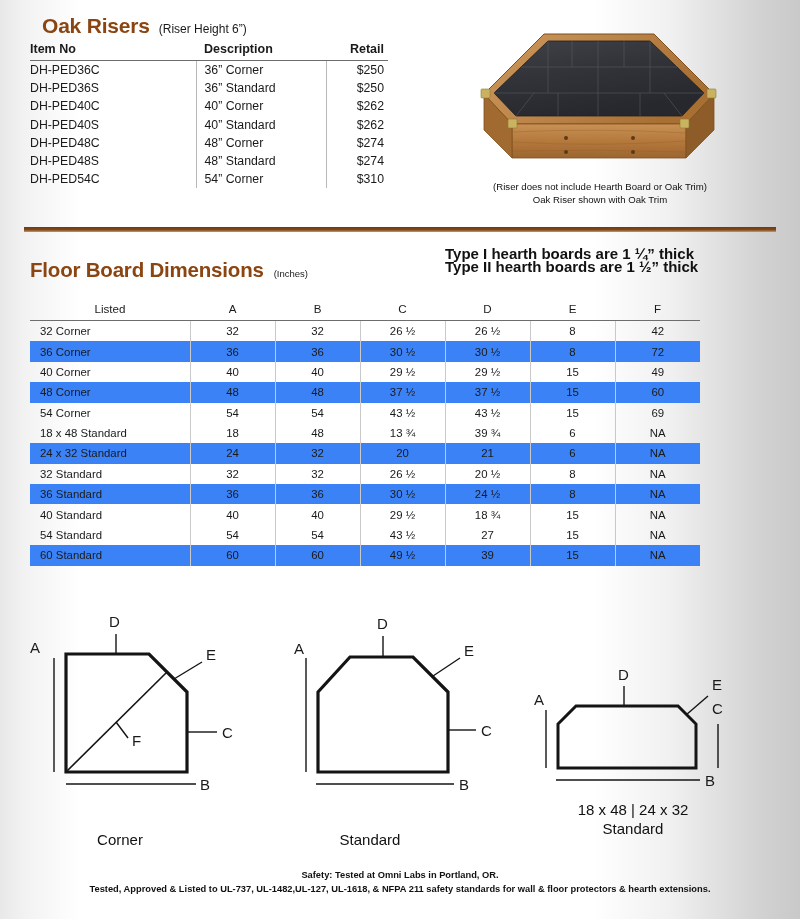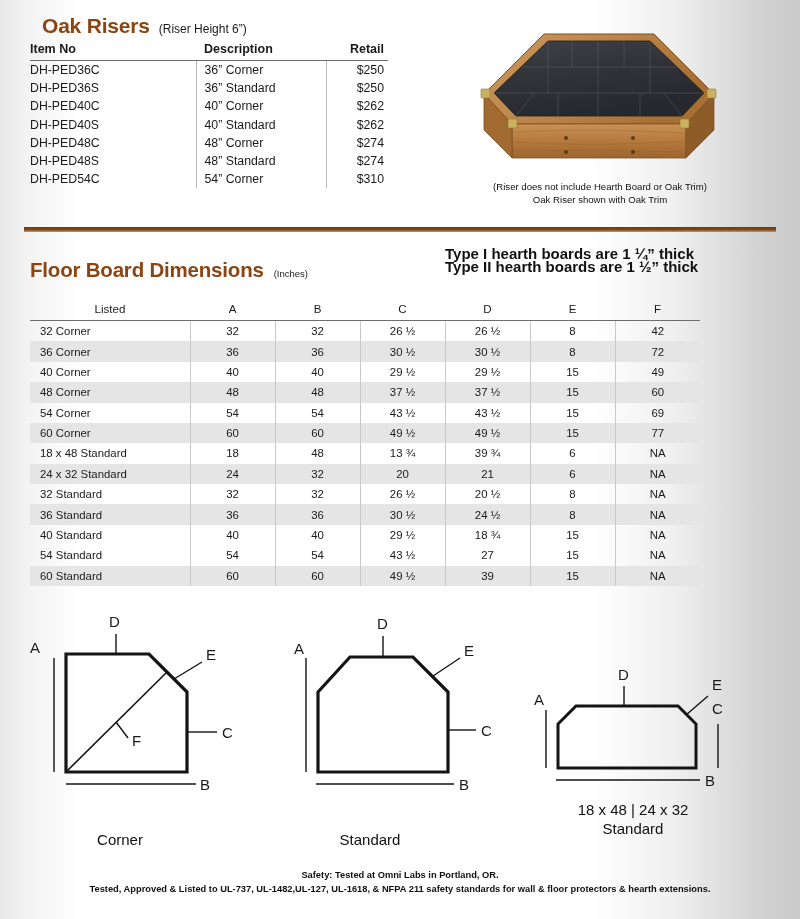--- a/index.html
+++ b/index.html
@@ -137,21 +137,21 @@
   table.dims td {
     text-align: center;
     padding: 4.2px 0;
     border-left: 1px solid #c9c9c9;
   }
   table.dims td.shapes {
     text-align: left;
     padding-left: 10px;
     border-left: none;
   }
-  table.dims tr.alt td { background: #e5e5e5; }
+  table.dims tr.alt td { background: #3b82f6; }
   table.dims col.c-shapes { width: 160px; }
   table.dims col.c-v      { width: 85px; }
 
   
   .diagrams {
     position: absolute;
     left: 0; top: 606px;
     width: 800px; height: 250px;
   }
   .dg { position: absolute; }
@@ -378,29 +378,20 @@
     </tr>
     <tr>
       <td class="shapes">54 Corner</td>
       <td>54</td>
       <td>54</td>
       <td>43 ½</td>
       <td>43 ½</td>
       <td>15</td>
       <td>69</td>
     </tr>
-    <tr class="alt">
-      <td class="shapes">60 Corner</td>
-      <td>60</td>
-      <td>60</td>
-      <td>49 ½</td>
-      <td>49 ½</td>
-      <td>15</td>
-      <td>77</td>
-    </tr>
     <tr>
       <td class="shapes">18 x 48 Standard</td>
       <td>18</td>
       <td>48</td>
       <td>13 ¾</td>
       <td>39 ¾</td>
       <td>6</td>
       <td>NA</td>
     </tr>
     <tr class="alt">

